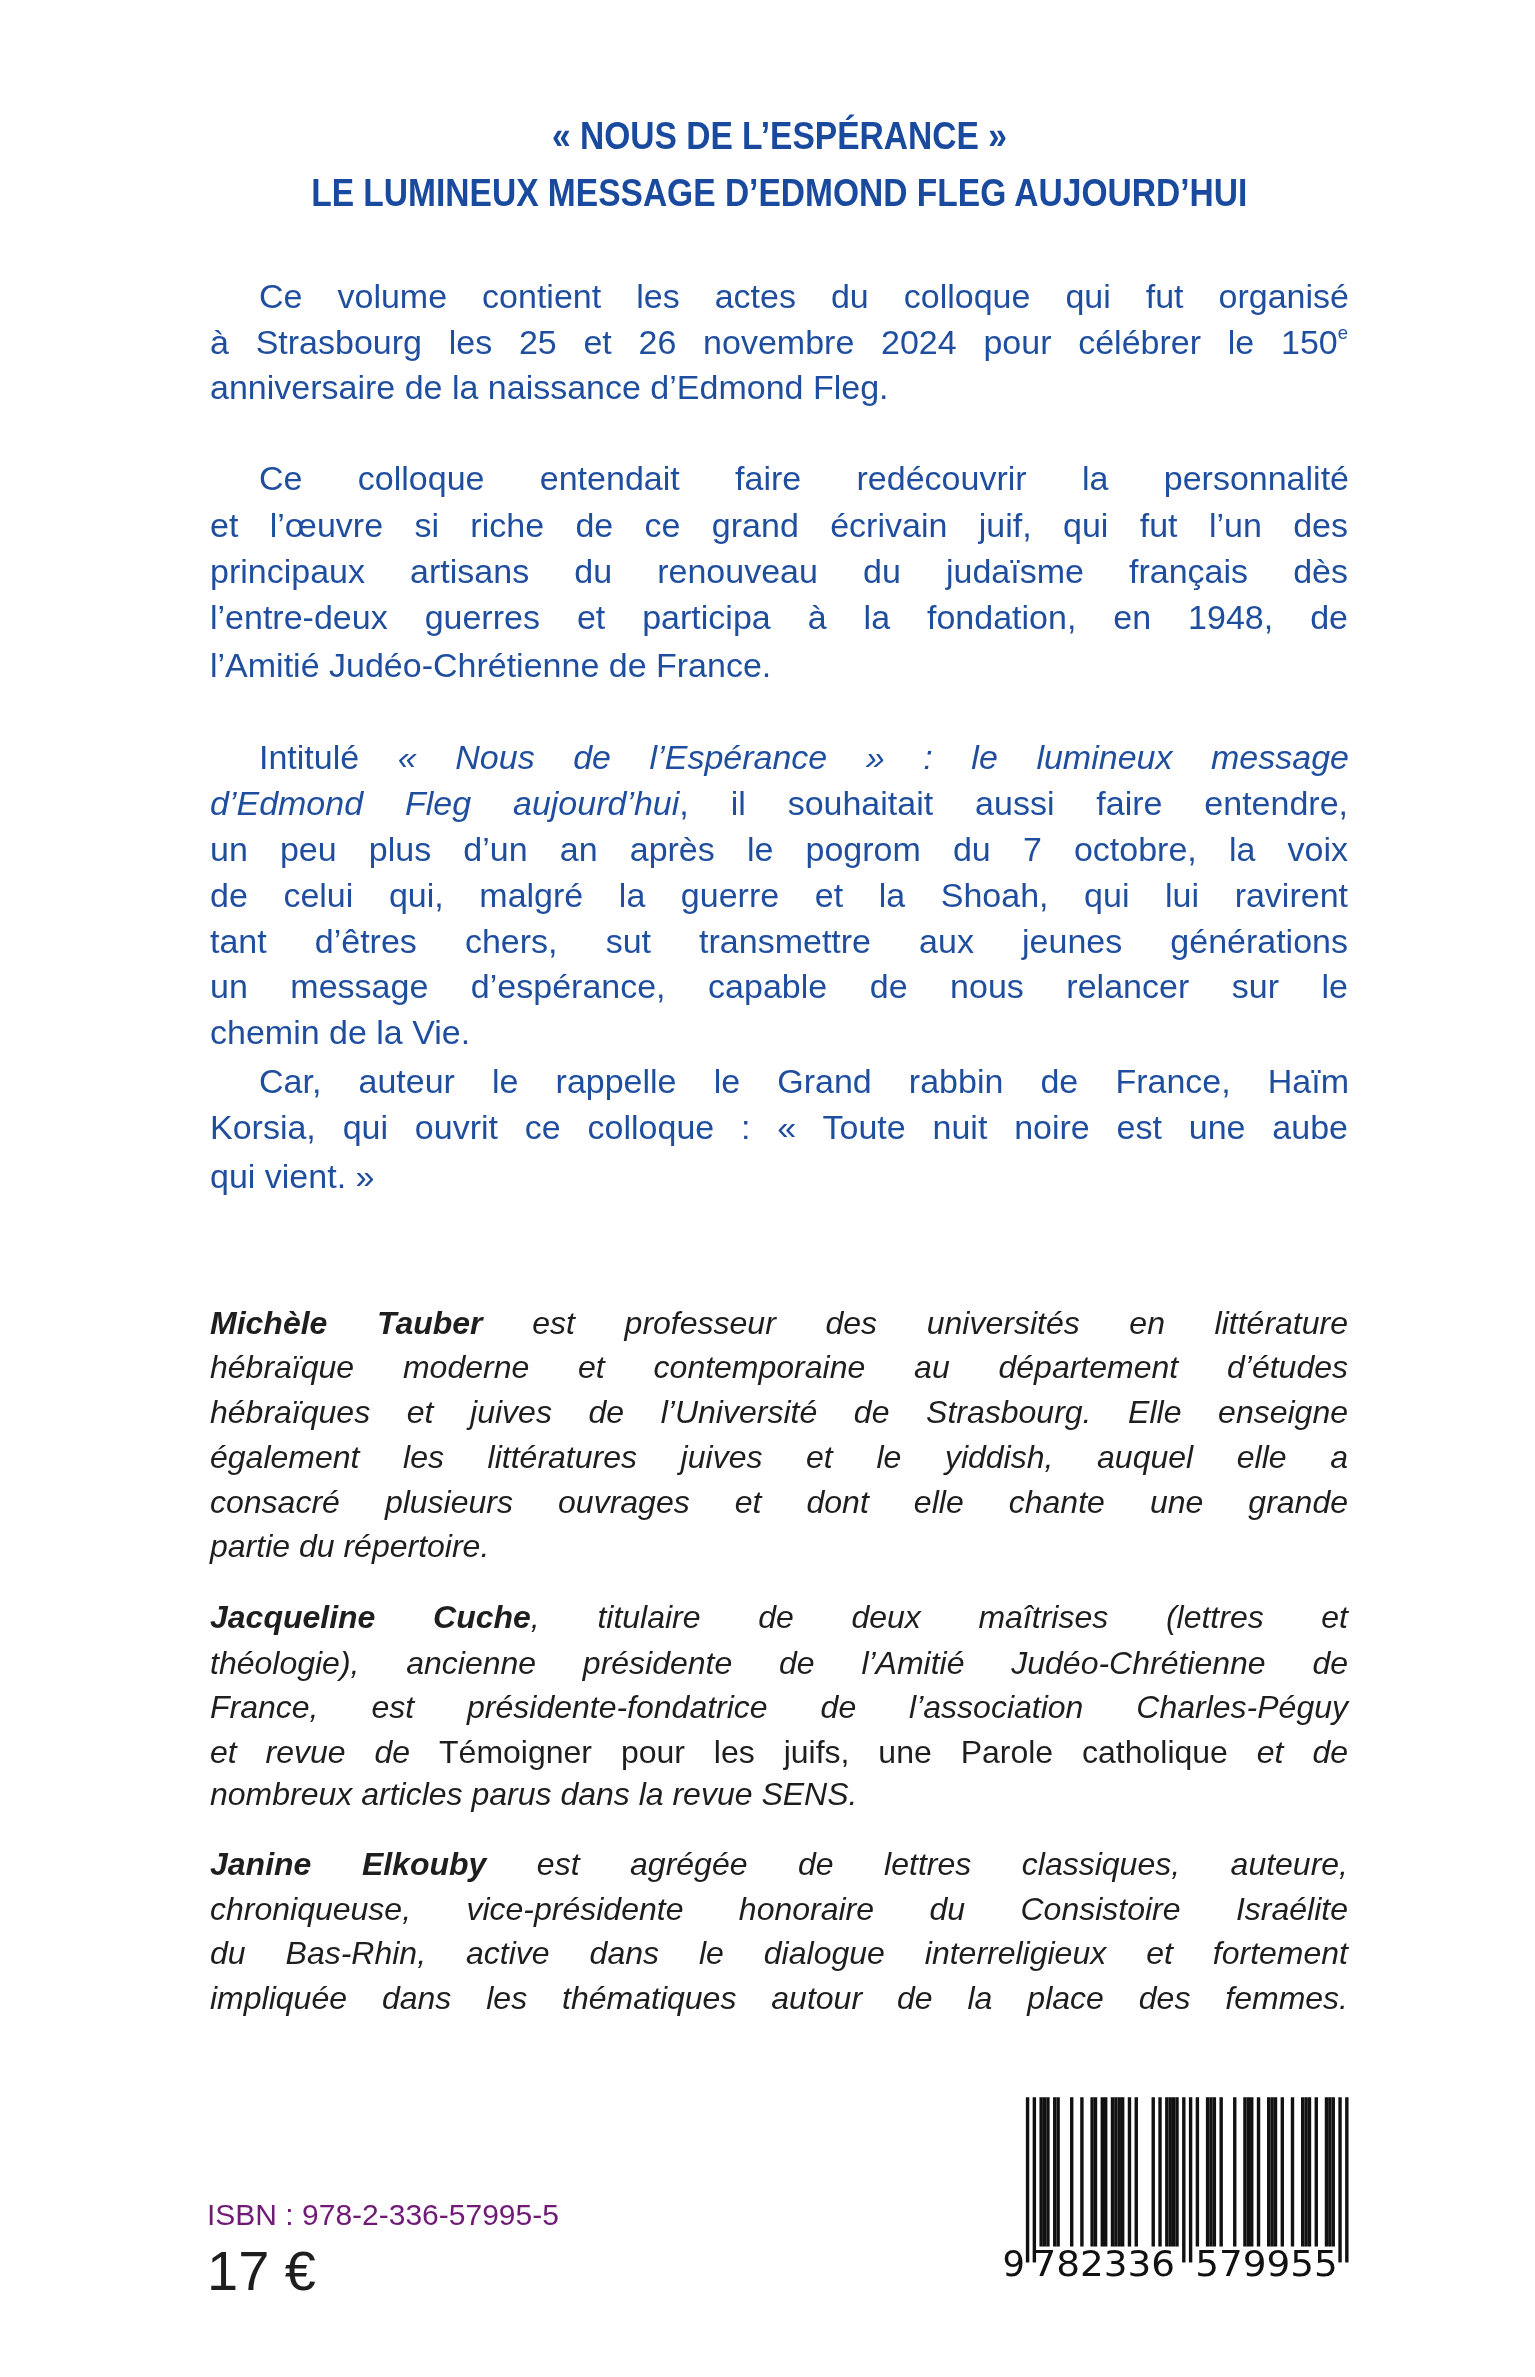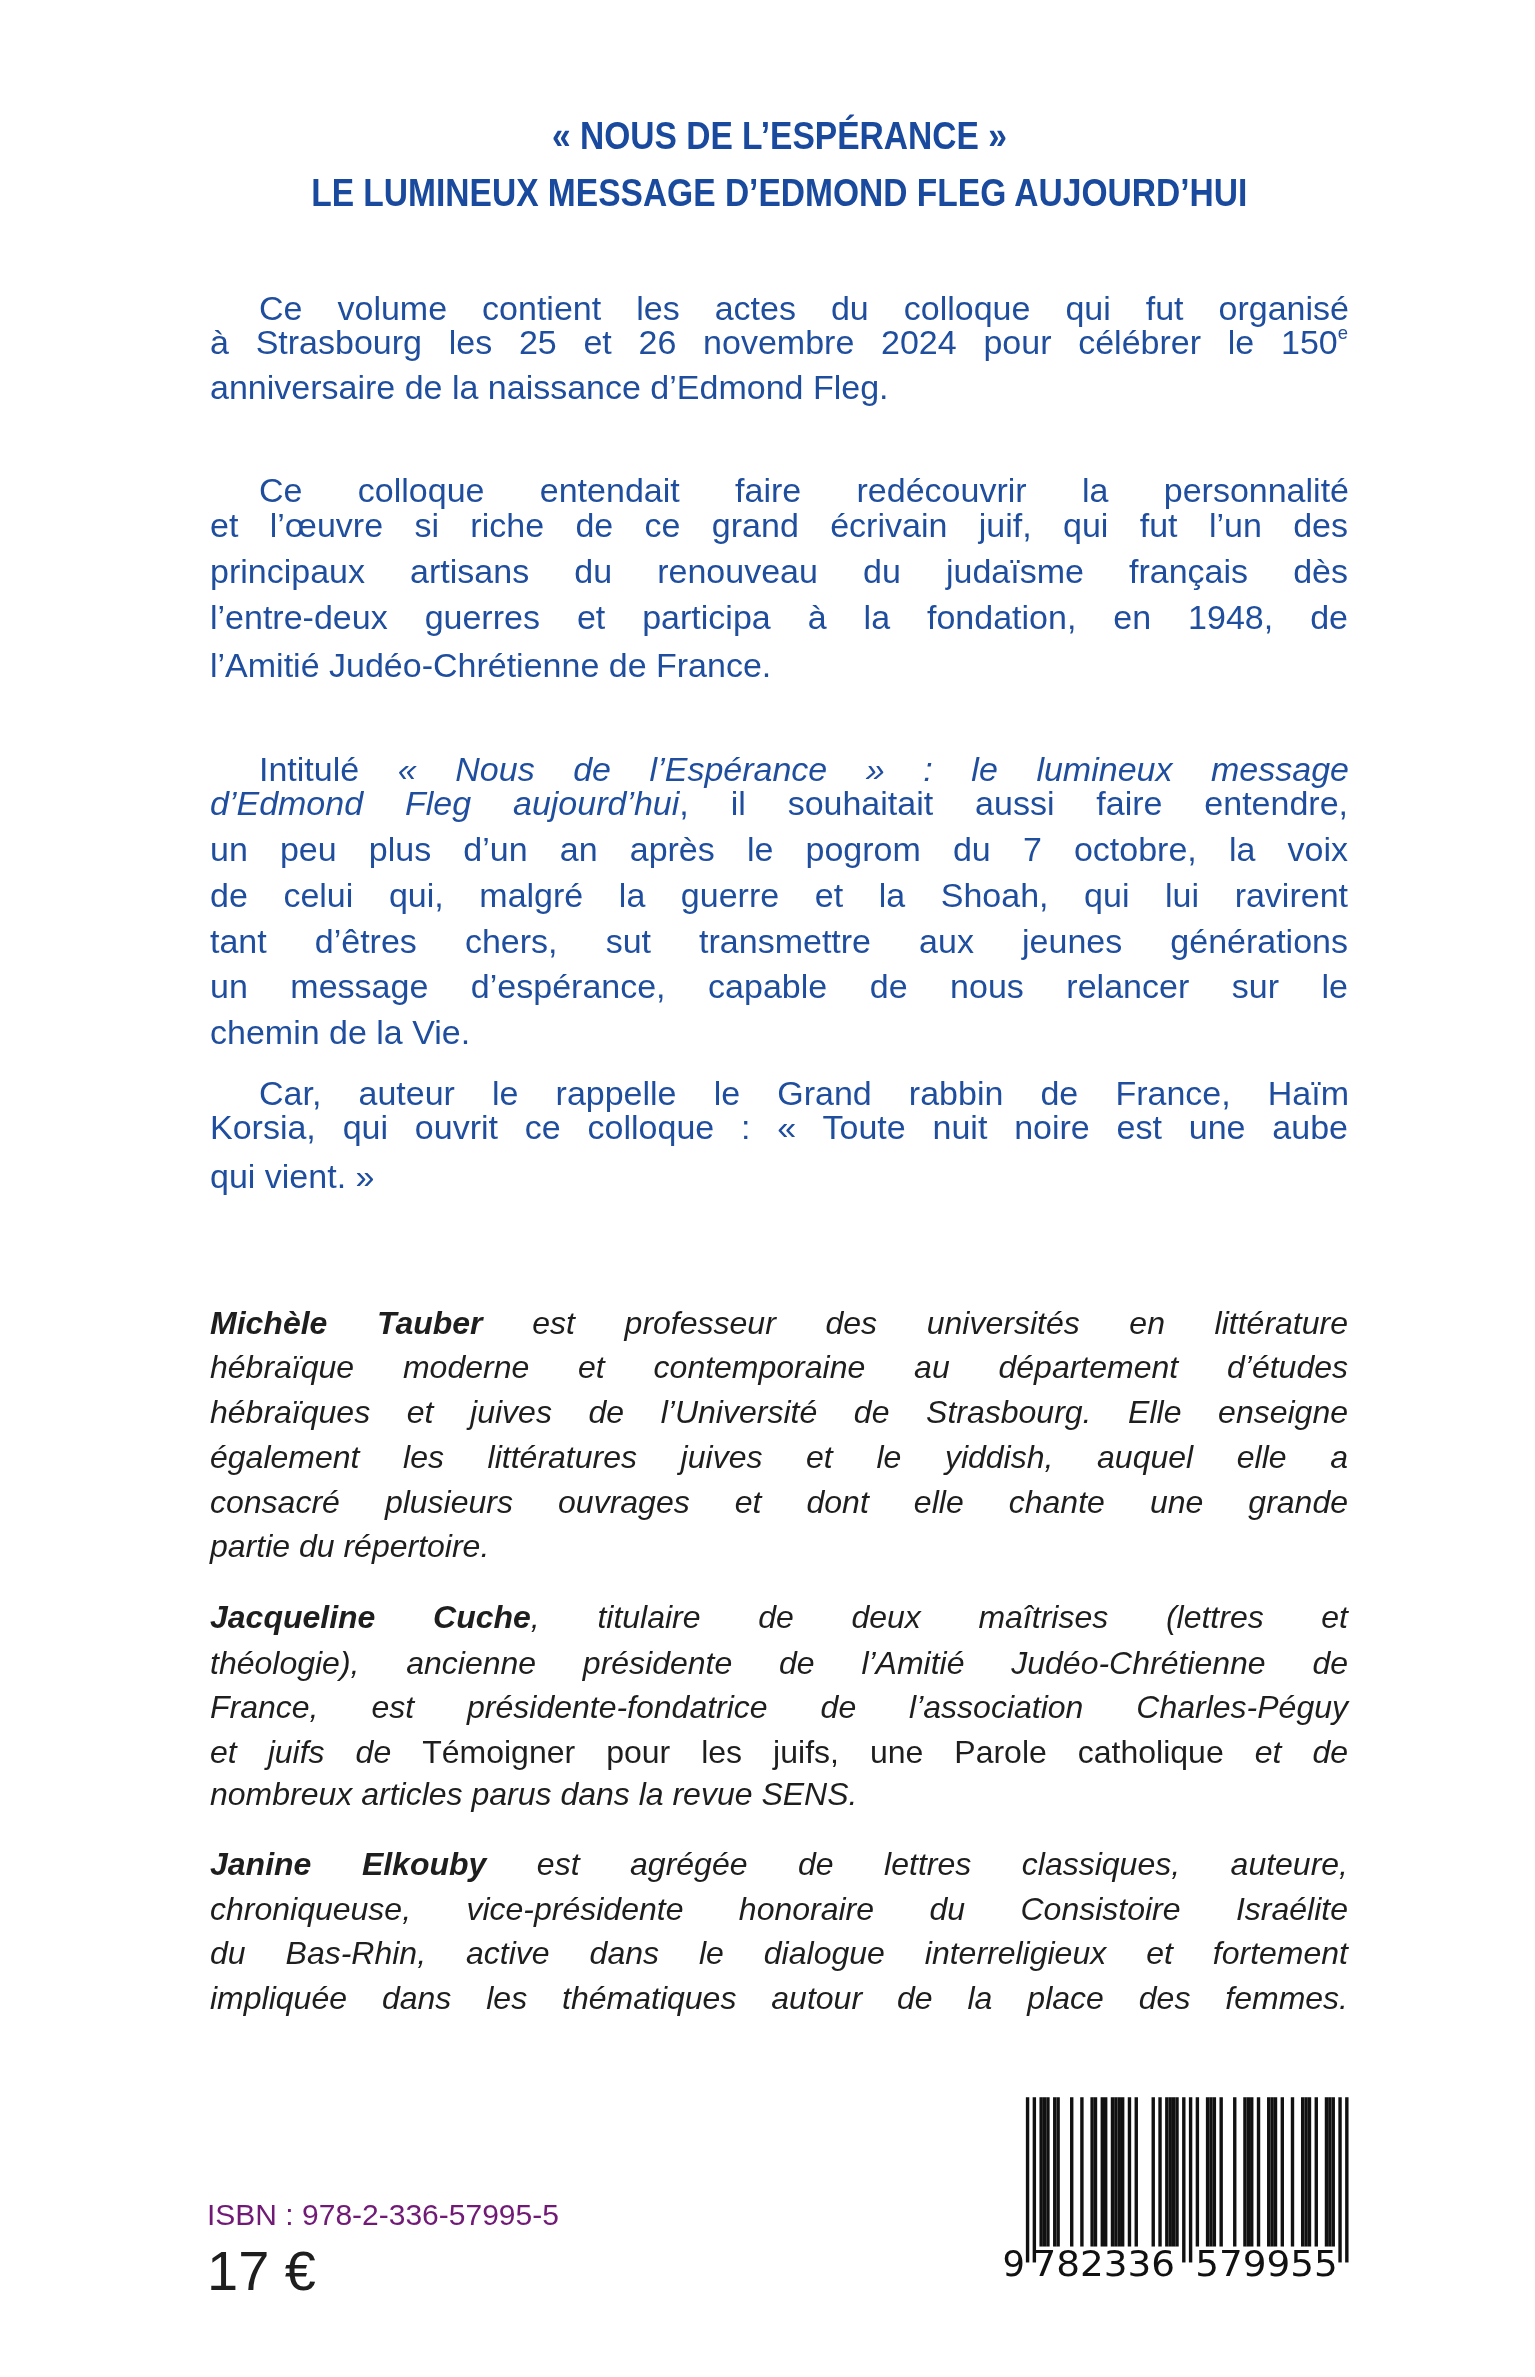--- a/index.html
+++ b/index.html
@@ -8,21 +8,21 @@
 
   .title { position: absolute; left: 0; width: 1535px; text-align: center; color: #1a4a9e;
            font-family: "Liberation Sans", sans-serif; font-weight: bold; font-size: 39px; line-height: 1; }
   .title span { display: inline-block; transform: scaleX(0.86); transform-origin: center; white-space: nowrap; }
   .title.l1 { top: 116px; }
   .title.l2 { top: 173px; }
 
   .block { position: absolute; left: 198px; width: 1138px; }
   .line { position: absolute; left: 0; width: 1138px; white-space: nowrap; line-height: 1; }
   .line.j { text-align: justify; text-align-last: justify; }
-  .line.ind { left: 49px; width: 1090px; margin-top: 12px; }
+  .line.ind { left: 49px; width: 1090px; }
 
   .desc { color: #1f4e9e; font-family: "Liberation Sans", sans-serif; font-size: 34px; }
   .desc .line { height: 40px; }
   .desc .it { font-style: italic; }
   .desc sup { font-size: 18.5px; vertical-align: 15px; line-height: 0; }
 
   .bios { color: #1e1e1e; font-family: "Liberation Sans", sans-serif; font-size: 32px; font-style: italic; }
   .bios .line { height: 39px; }
   .bios .name { font-weight: bold; }
   .bios .rom { font-style: normal; }
@@ -72,21 +72,21 @@
     <div class="line j" style="top:1307px"><span class="name">Michèle Tauber</span><span> est professeur des universités en littérature</span></div>
     <div class="line j" style="top:1351px">hébraïque moderne et contemporaine au département d’études</div>
     <div class="line j" style="top:1396px">hébraïques et juives de l’Université de Strasbourg. Elle enseigne</div>
     <div class="line j" style="top:1441px">également les littératures juives et le yiddish, auquel elle a</div>
     <div class="line j" style="top:1486px">consacré plusieurs ouvrages et dont elle chante une grande</div>
     <div class="line" style="top:1530px">partie du répertoire.</div>
 
     <div class="line j" style="top:1601px"><span class="name">Jacqueline Cuche</span><span>, titulaire de deux maîtrises (lettres et</span></div>
     <div class="line j" style="top:1647px">théologie), ancienne présidente de l’Amitié Judéo-Chrétienne de</div>
     <div class="line j" style="top:1691px">France, est présidente-fondatrice de l’association Charles-Péguy</div>
-    <div class="line j" style="top:1736px"><span>et juifs de </span><span class="rom">Témoigner pour les juifs, une Parole catholique</span><span> et de</span></div>
+    <div class="line j" style="top:1736px"><span>et revue de </span><span class="rom">Témoigner pour les juifs, une Parole catholique</span><span> et de</span></div>
     <div class="line" style="top:1778px">nombreux articles parus dans la revue SENS.</div>
 
     <div class="line j" style="top:1848px"><span class="name">Janine Elkouby</span><span> est agrégée de lettres classiques, auteure,</span></div>
     <div class="line j" style="top:1893px">chroniqueuse, vice-présidente honoraire du Consistoire Israélite</div>
     <div class="line j" style="top:1937px">du Bas-Rhin, active dans le dialogue interreligieux et fortement</div>
     <div class="line j" style="top:1982px">impliquée dans les thématiques autour de la place des femmes.</div>
   </div>
 
   <div class="isbn">ISBN : 978-2-336-57995-5</div>
   <div class="price">17 €</div>

